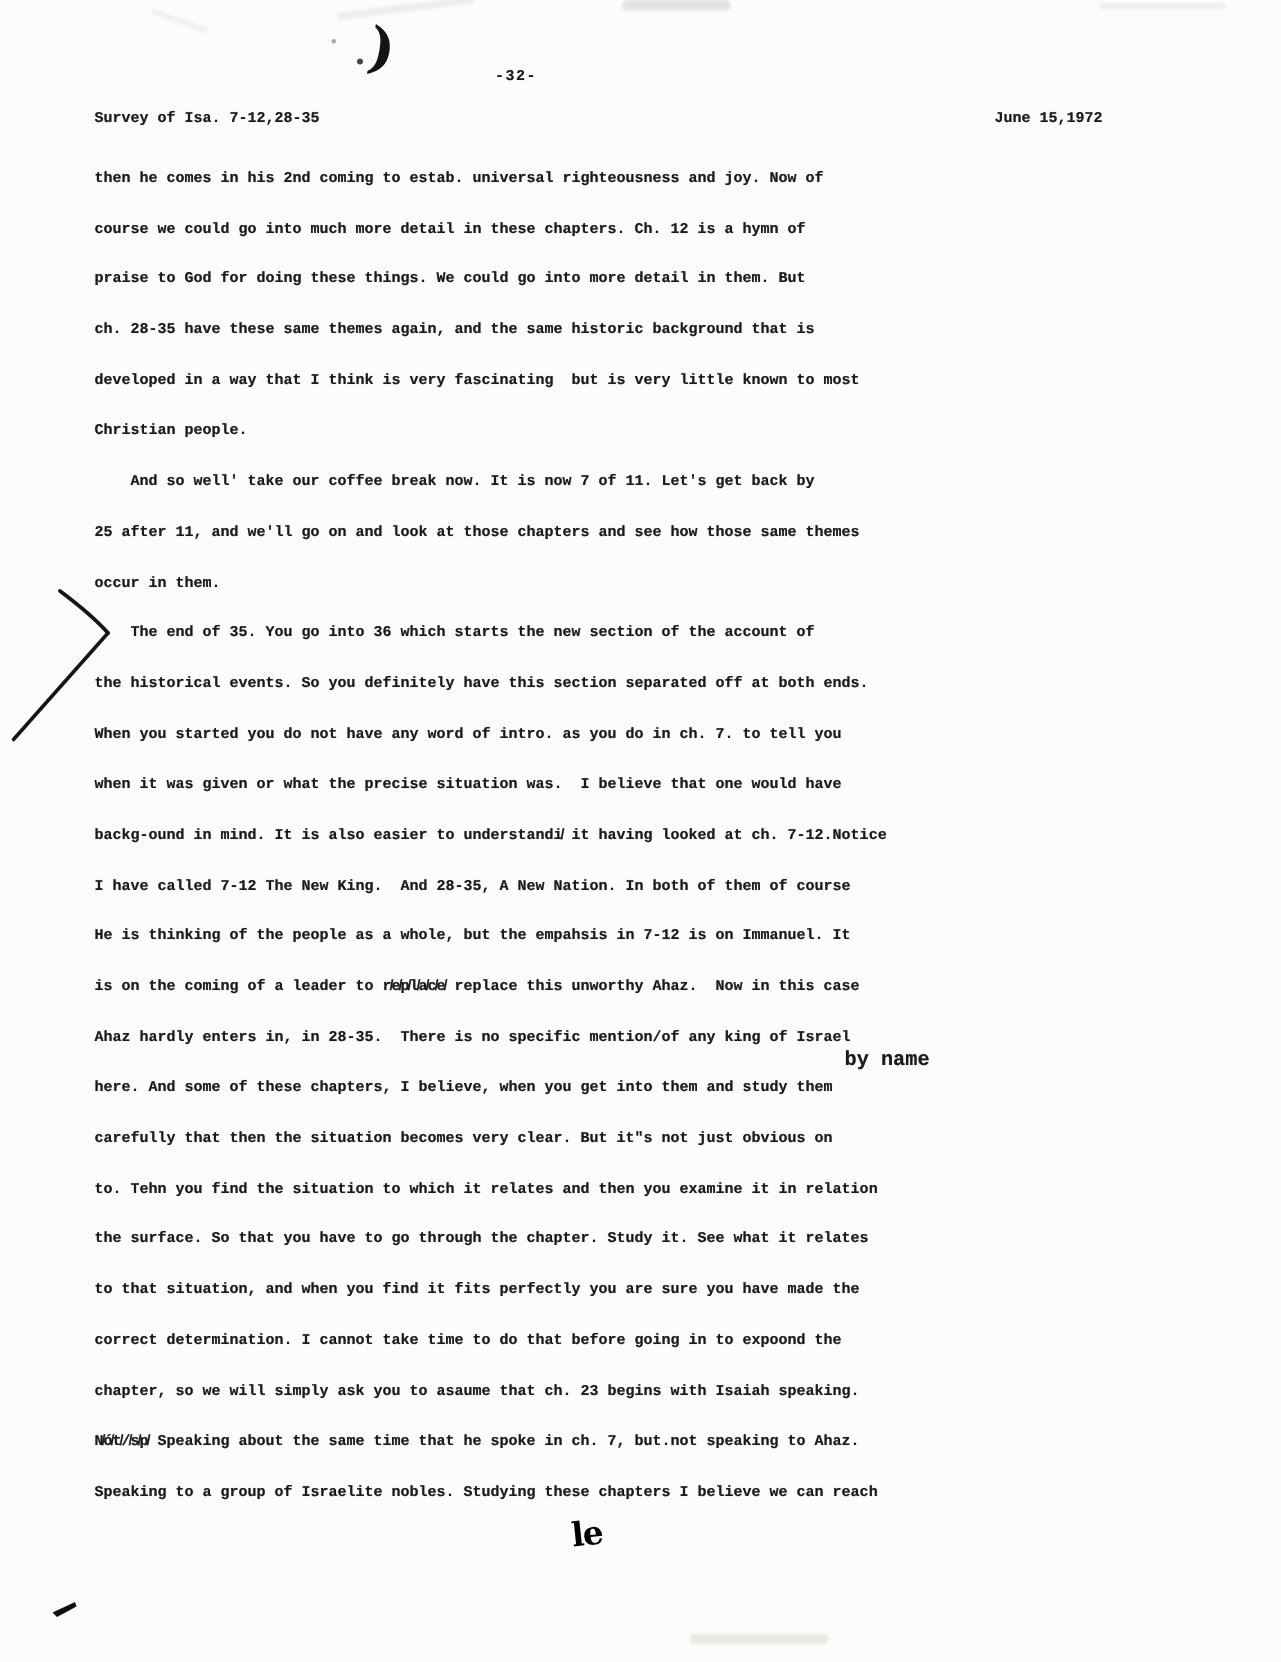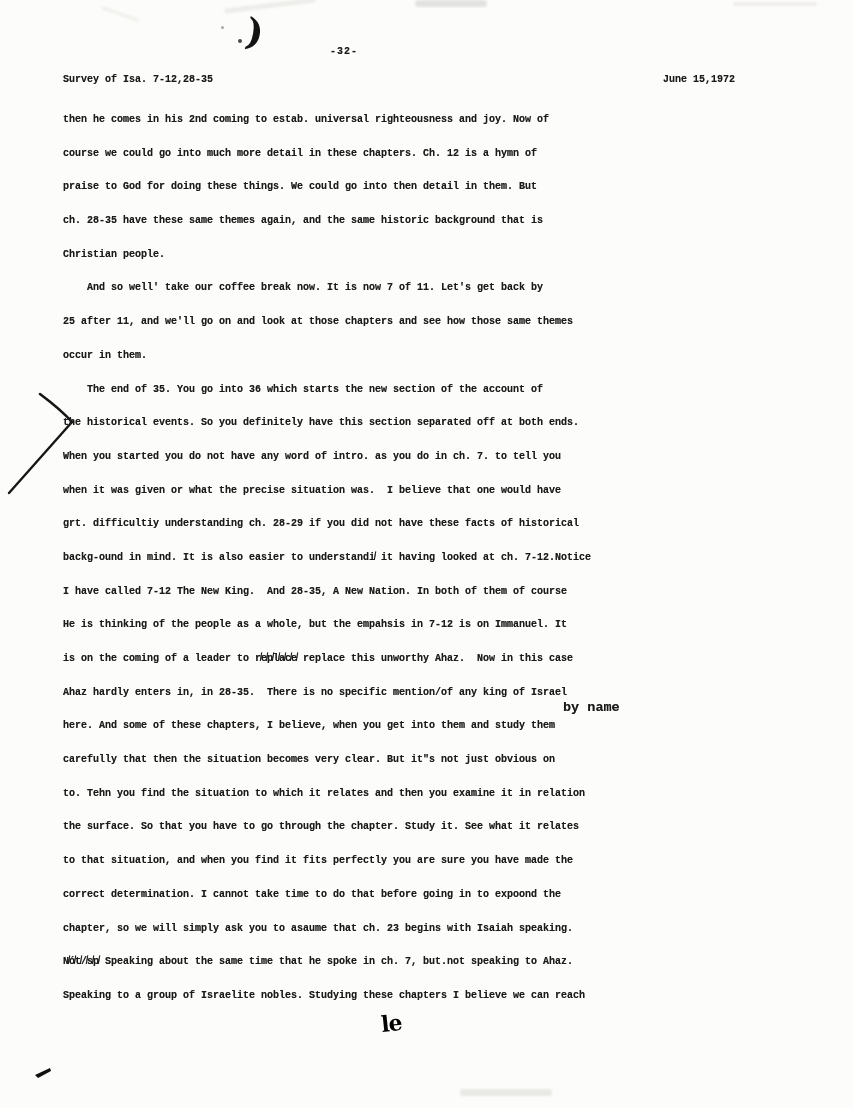--- a/index.html
+++ b/index.html
@@ -95,31 +95,31 @@
   </div>
 
   <svg class="margin-chevron" width="90" height="120" viewBox="0 0 90 120">
     <path d="M40,11 C52,20 64,30 72,39" fill="none" stroke="#161616" stroke-width="2.6" stroke-linecap="round"></path>
     <path d="M72,39 L9,110" fill="none" stroke="#161616" stroke-width="2.4" stroke-linecap="round"></path>
   </svg>
 
   <div class="body-text">
     <div class="typed line">then he comes in his 2nd coming to estab. universal righteousness and joy. Now of</div>
     <div class="typed line">course we could go into much more detail in these chapters. Ch. 12 is a hymn of</div>
-    <div class="typed line">praise to God for doing these things. We could go into then detail in them. But</div>
+    <div class="typed line">praise to God for doing these things. We could go into more detail in them. But</div>
     <div class="typed line">ch. 28-35 have these same themes again, and the same historic background that is</div>
+    <div class="typed line">developed in a way that I think is very fascinating  but is very little known to most</div>
     <div class="typed line">Christian people.</div>
     <div class="typed line">    And so well' take our coffee break now. It is now 7 of 11. Let's get back by</div>
     <div class="typed line">25 after 11, and we'll go on and look at those chapters and see how those same themes</div>
     <div class="typed line">occur in them.</div>
     <div class="typed line">    The end of 35. You go into 36 which starts the new section of the account of</div>
     <div class="typed line">the historical events. So you definitely have this section separated off at both ends.</div>
     <div class="typed line">When you started you do not have any word of intro. as you do in ch. 7. to tell you</div>
     <div class="typed line">when it was given or what the precise situation was.  I believe that one would have</div>
-    <div class="typed line">grt. difficultiy understanding ch. 28-29 if you did not have these facts of historical</div>
     <div class="typed line">backg-ound in mind. It is also easier to understandi̸ it having looked at ch. 7-12.Notice</div>
     <div class="typed line">I have called 7-12 The New King.  And 28-35, A New Nation. In both of them of course</div>
     <div class="typed line">He is thinking of the people as a whole, but the empahsis in 7-12 is on Immanuel. It</div>
     <div class="typed line">is on the coming of a leader to r̸e̸p̸l̸a̸c̸e̸ replace this unworthy Ahaz.  Now in this case</div>
     <div class="typed line">Ahaz hardly enters in, in 28-35.  There is no specific mention/of any king of Israel</div>
     <div class="typed line">here. And some of these chapters, I believe, when you get into them and study them</div>
     <div class="typed line">carefully that then the situation becomes very clear. But it"s not just obvious on</div>
     <div class="typed line">to. Tehn you find the situation to which it relates and then you examine it in relation</div>
     <div class="typed line">the surface. So that you have to go through the chapter. Study it. See what it relates</div>
     <div class="typed line">to that situation, and when you find it fits perfectly you are sure you have made the</div>

